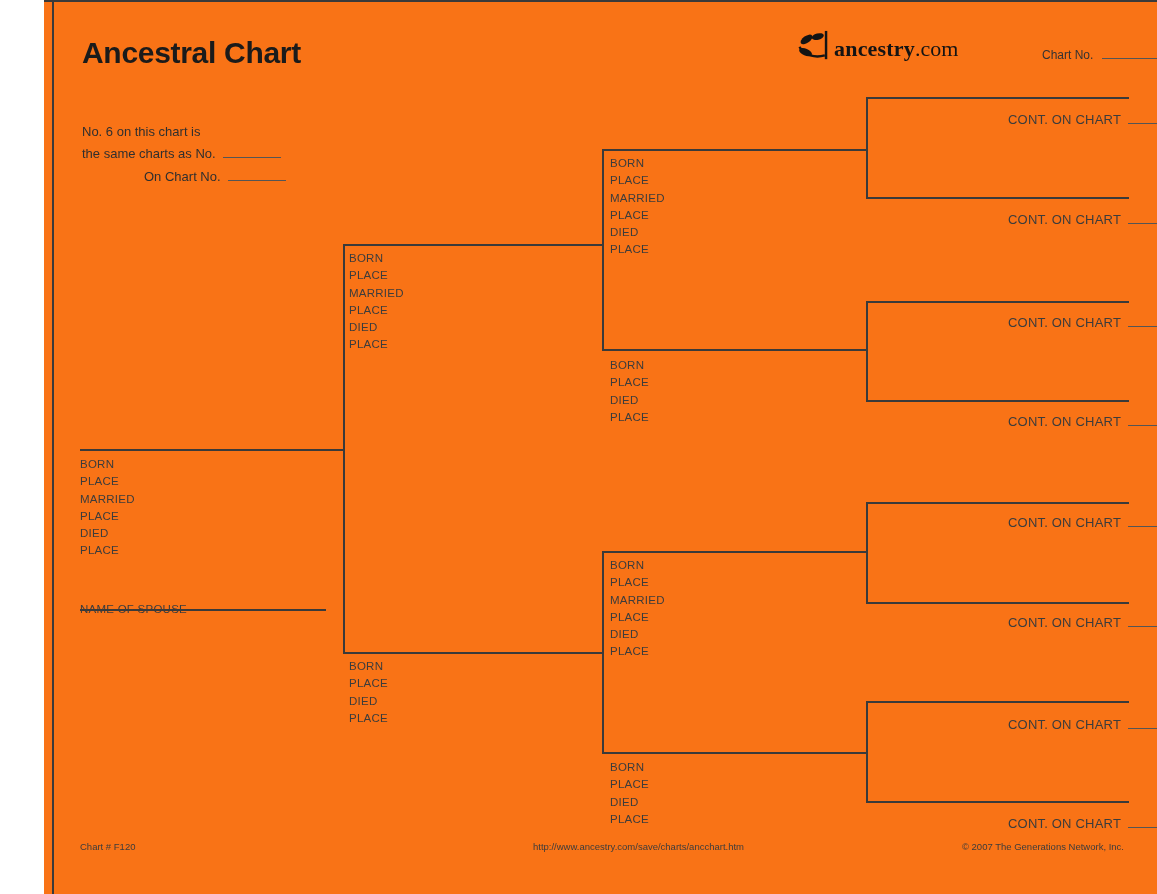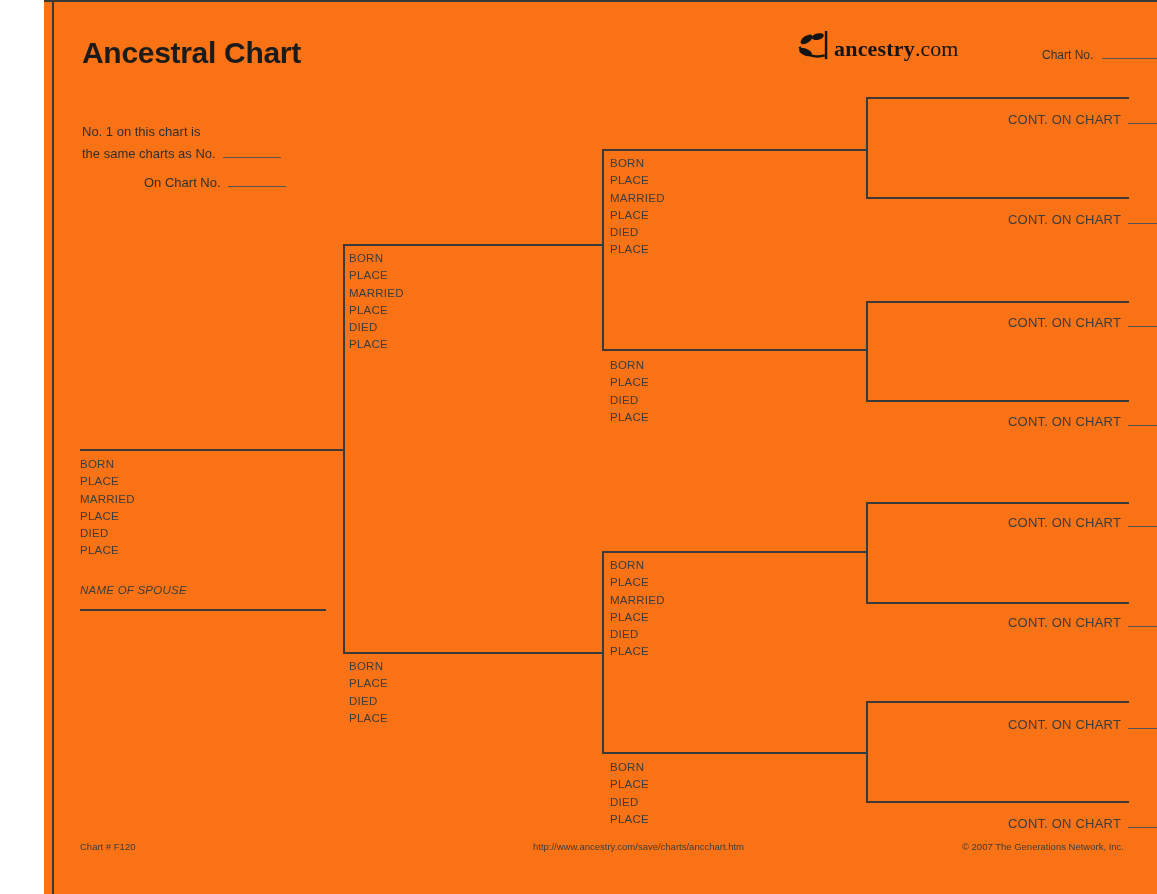--- a/index.html
+++ b/index.html
@@ -52,41 +52,41 @@
     </span>
     <span class="word">ancestry</span>
       <span class="suffix">.com</span>
   </div>
 
   <div class="chart-no">
     <span>Chart No.</span>
     <span class="blank" style="width:70px;margin-left:5px;"></span>
   </div>
 
-  <div class="note" style="left:38px;top:124px;">No. 1 on this chart is</div>
+  <div class="note" style="left:38px;top:124px;">No. 6 on this chart is</div>
   <div class="note" style="left:38px;top:145px;">
     <span>the same charts as No.</span>
     <span class="blank" style="width:58px;margin-left:4px;"></span>
   </div>
-  <div class="note" style="left:100px;top:174px;">
+  <div class="note" style="left:100px;top:168px;">
     <span>On Chart No.</span>
     <span class="blank" style="width:58px;margin-left:4px;"></span>
   </div>
 
   <div class="hline" style="left:36px;top:449px;width:263px;"></div>
   <div class="labels" style="left:36px;top:456px;">
       <div>BORN</div>
       <div>PLACE</div>
       <div>MARRIED</div>
       <div>PLACE</div>
       <div>DIED</div>
       <div>PLACE</div>
     </div>
   <div class="hline" style="left:36px;top:609px;width:246px;"></div>
-  <div class="spouse-label" style="left:36px;top:584px;font-style:italic;">NAME OF SPOUSE</div>
+  <div class="spouse-label" style="left:36px;top:603px;">NAME OF SPOUSE</div>
 
   <div class="vline" style="left:299px;top:244px;height:410px;"></div>
 
   <div class="hline" style="left:299px;top:244px;width:260px;"></div>
   <div class="labels" style="left:305px;top:250px;">
       <div>BORN</div>
       <div>PLACE</div>
       <div>MARRIED</div>
       <div>PLACE</div>
       <div>DIED</div>

